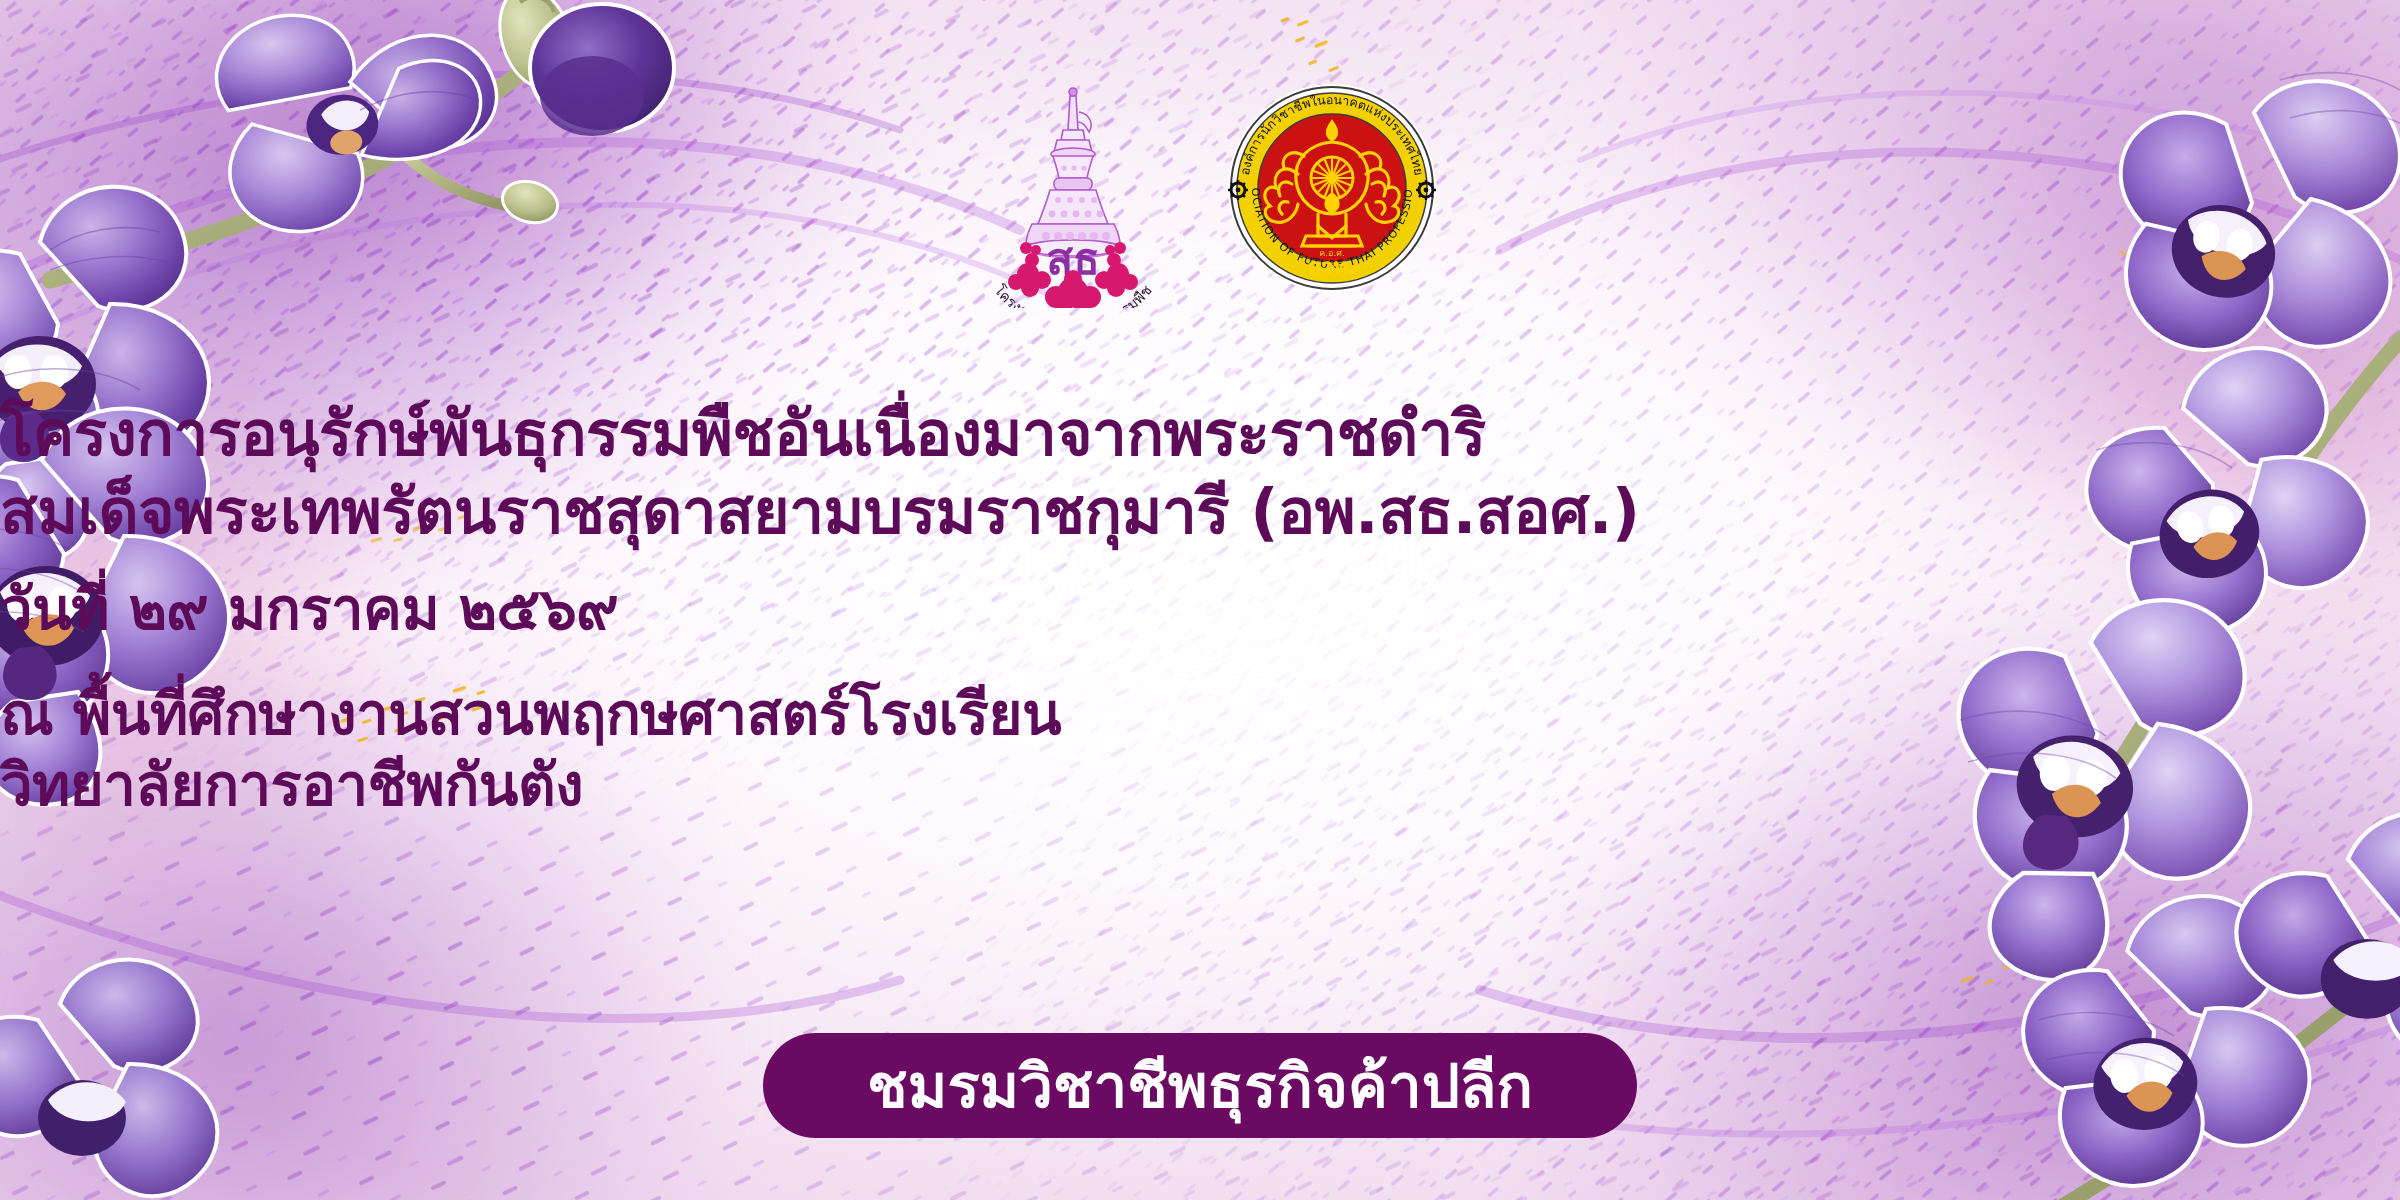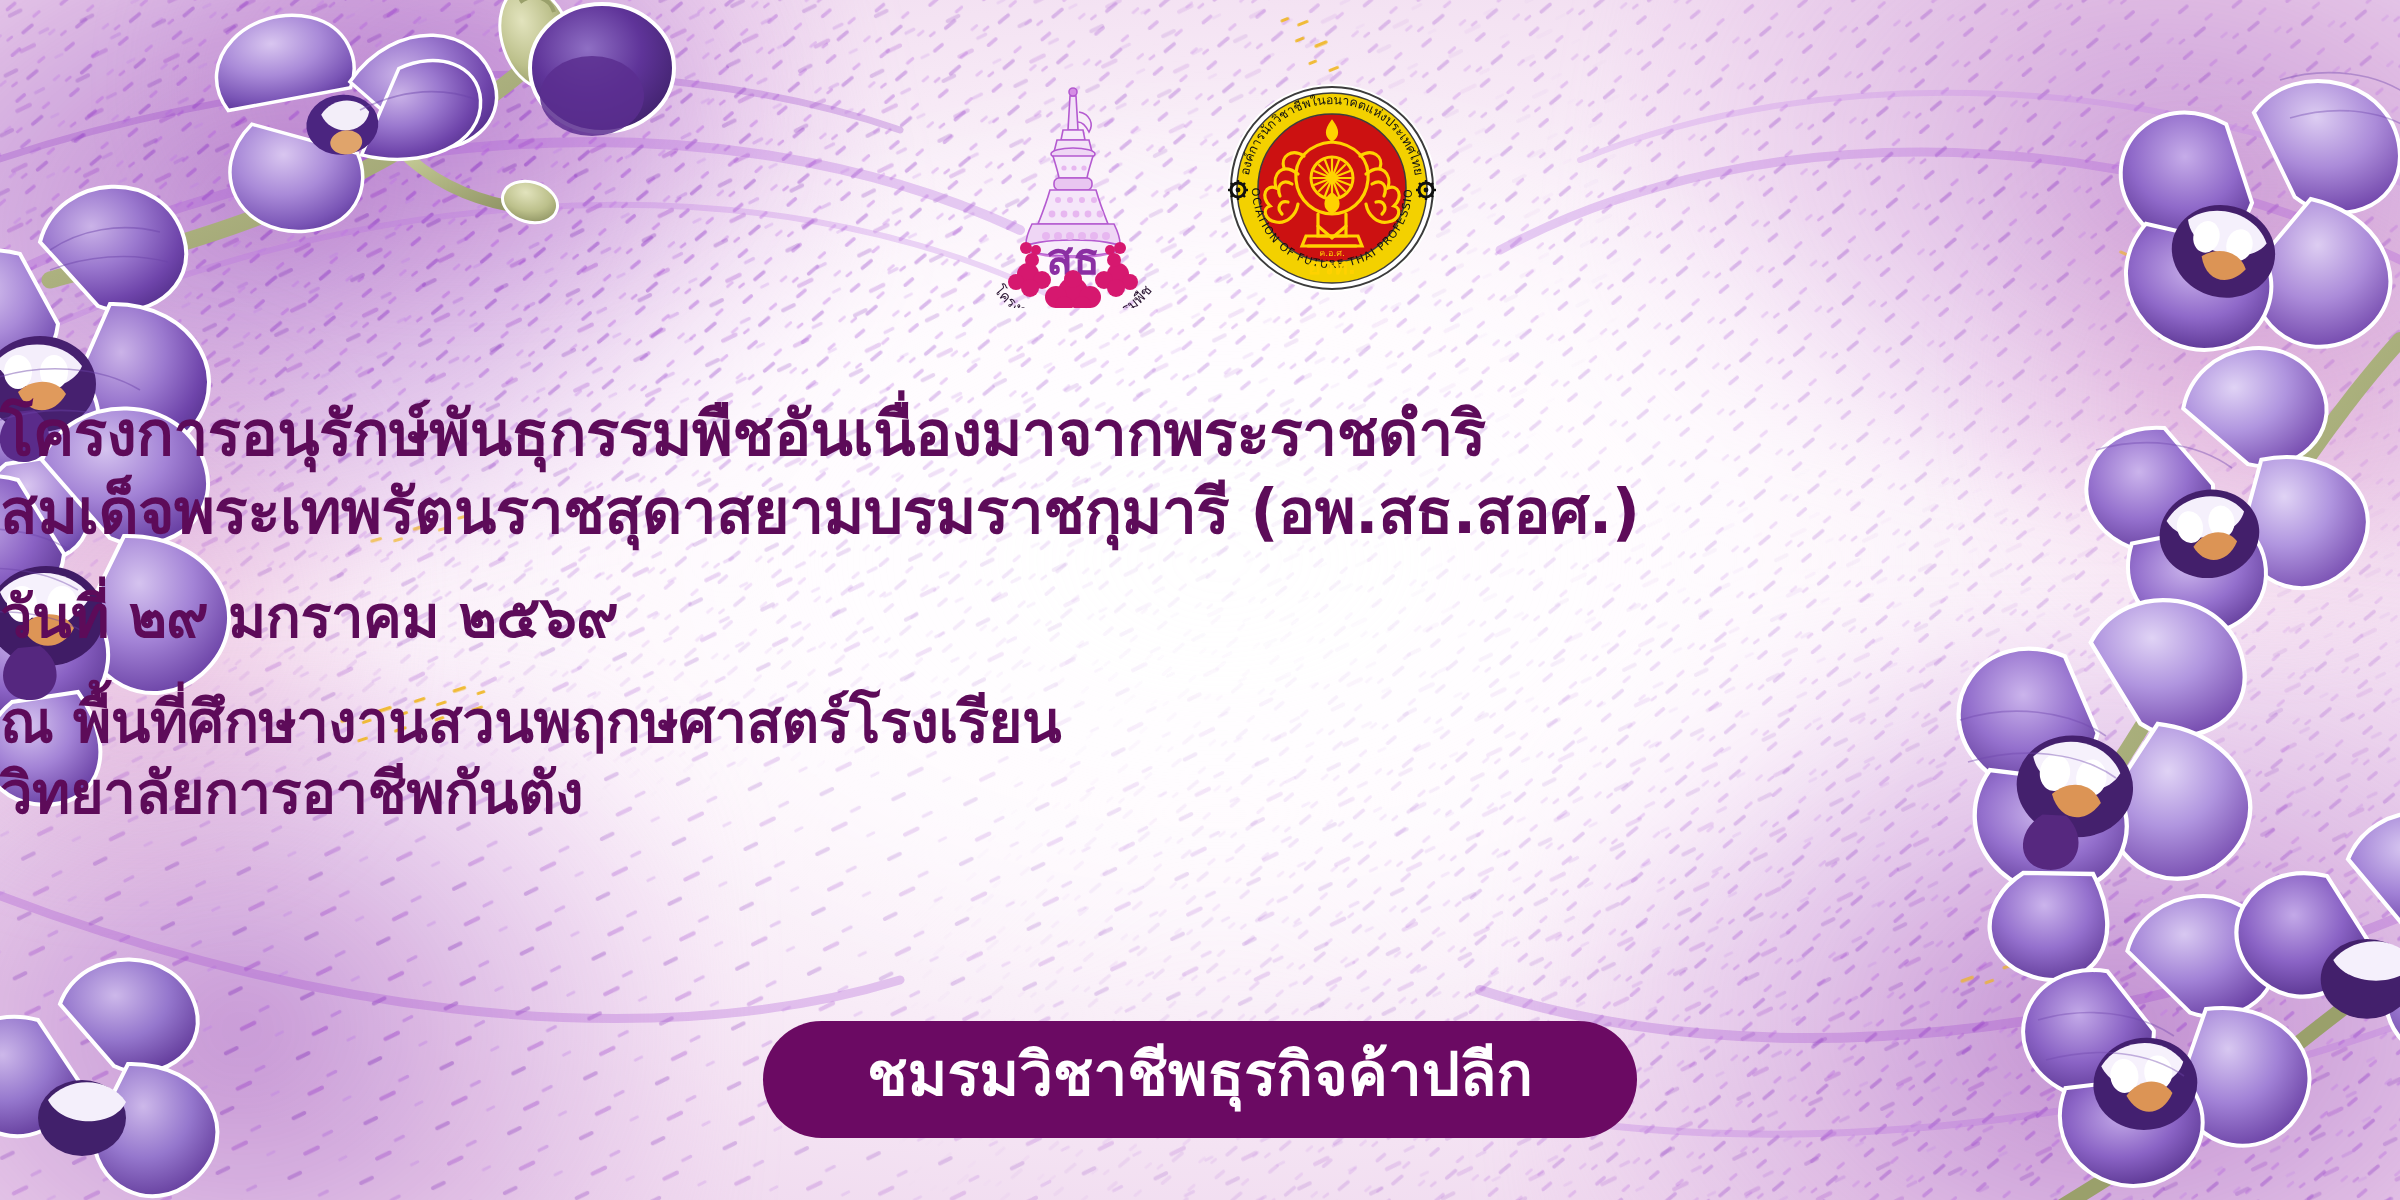--- a/index.html
+++ b/index.html
@@ -113,38 +113,38 @@
   }
   .h-line {
     font-family: "DejaVu Sans", "Liberation Sans", sans-serif;
     font-weight: bold;
     line-height: 1.16;
     letter-spacing: -0.5px;
     white-space: nowrap;
   }
   .h1 { font-size: 62px; }
   .h2 { font-size: 62px; margin-top: 6px; }
-  .h3 { font-size: 58px; margin-top: 36px; }
+  .h3 { font-size: 58px; margin-top: 28px; }
   .h4 { font-size: 58px; margin-top: 38px; }
   .h5 { font-size: 58px; margin-top: 4px; }
 
   
   .pill-wrap {
     position: absolute;
     left: 0; right: 0;
     bottom: 62px;
     display: flex;
     justify-content: center;
     z-index: 20;
   }
   .pill {
     background: #6b0a63;
     color: #ffffff;
     border-radius: 100px;
-    padding: 22px 104px 32px;
+    padding: 22px 104px 20px;
     font-size: 60px;
     font-weight: bold;
     line-height: 1.05;
     white-space: nowrap;
     font-family: "DejaVu Sans", "Liberation Sans", sans-serif;
   }
 </style>
 </head>
 <body>
 

